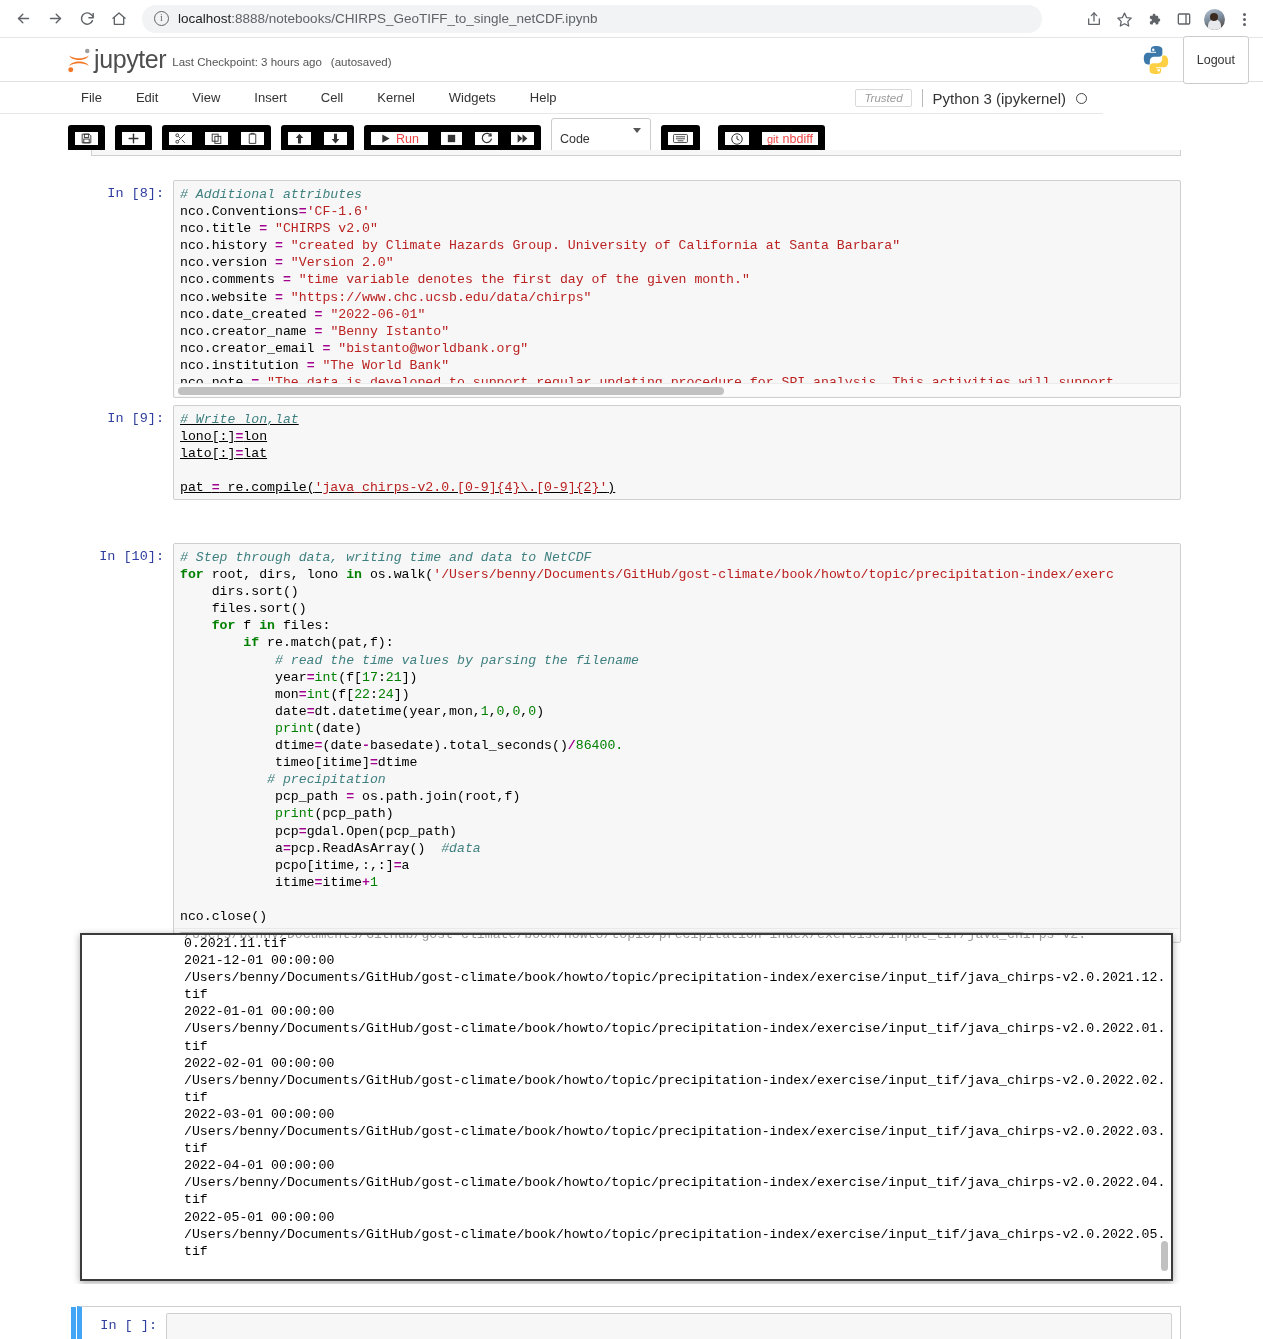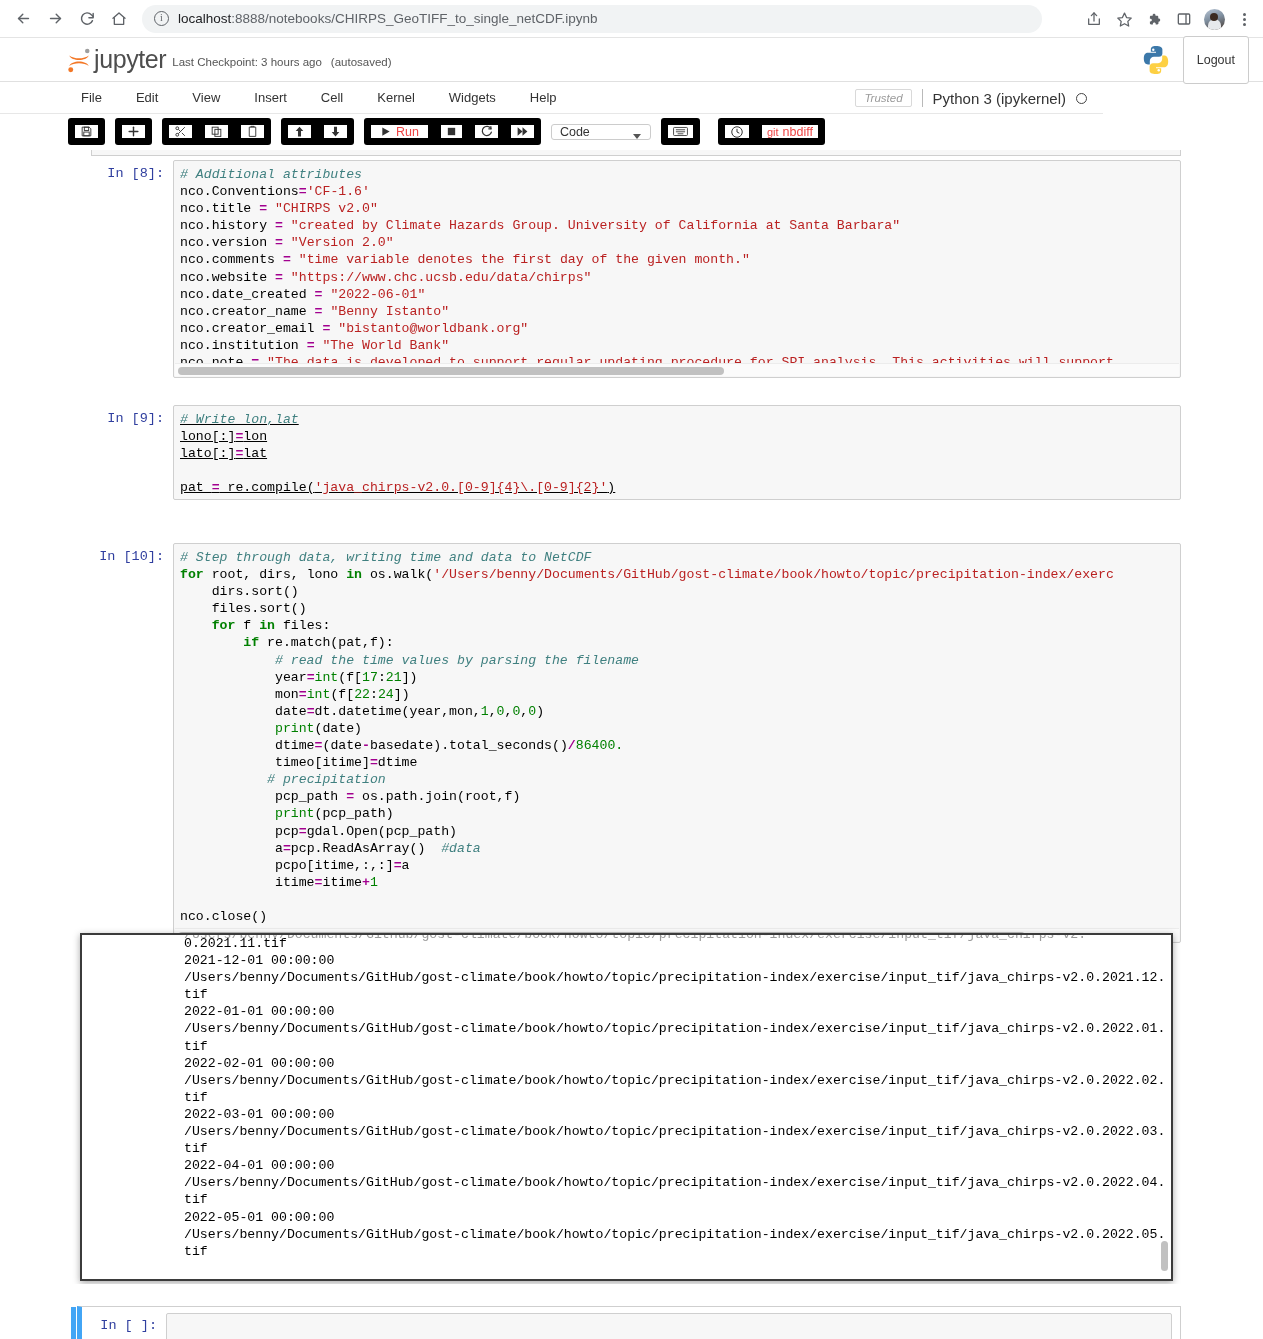--- a/index.html
+++ b/index.html
@@ -139,24 +139,24 @@
   .tb-btn {
     min-width: 28px; height: 27px; border: 7px solid #000000;
     background: #ffffff; display: flex; align-items: center; justify-content: center;
     color: #ef4444; font-size: 13px; margin-left: -1px; padding: 0 5px;
   }
   .tb-group .tb-btn:first-child { border-radius: 3px 0 0 3px; margin-left: 0; }
   .tb-group .tb-btn:last-child { border-radius: 0 3px 3px 0; }
   .tb-group.single .tb-btn { border-radius: 3px; }
   .tb-run { padding: 0 9px; gap: 5px; font-size: 12.5px; }
   .tb-select {
-    height: 16px; border: 1px solid #cccccc; border-radius: 3px;
+    height: 41px; border: 1px solid #cccccc; border-radius: 3px;
     background: #ffffff; font-size: 12.5px; color: #333;
     padding: 0 28px 0 8px; width: 100px; position: relative;
-    display: flex; align-items: flex-end;
+    display: flex; align-items: center;
   }
   .tb-select .caret {
     position: absolute; right: 9px; top: 9px;
     width: 0; height: 0;
     border-left: 4.5px solid transparent; border-right: 4.5px solid transparent;
     border-top: 5.5px solid #555;
   }
   .tb-nbdiff { font-size: 12.5px; display: flex; align-items: baseline; gap: 4px; }
   .tb-nbdiff .git { font-size: 11px; }
 
@@ -486,21 +486,21 @@
     </div>
 
   </div>
 </div>
 
 <div class="nb-body">
   <div class="nb-inner">
 
     <div class="top-stub"></div>
 
-    <div class="cell" style="top:10px;">
+    <div class="cell" style="top:30px;">
       <div class="prompt">In [8]:</div>
       <div class="codebox" style="height:218px;">
         <pre class="code" id="src0"><span class="c"># Additional attributes</span>
 <span>nco.Conventions</span><span class="o">=</span><span class="s">'CF-1.6'</span>
 <span>nco.title </span><span class="o">=</span><span class="s"> "CHIRPS v2.0"</span>
 <span>nco.history </span><span class="o">=</span><span class="s"> "created by Climate Hazards Group. University of California at Santa Barbara"</span>
 <span>nco.version </span><span class="o">=</span><span class="s"> "Version 2.0"</span>
 <span>nco.comments </span><span class="o">=</span><span class="s"> "time variable denotes the first day of the given month."</span>
 <span>nco.website </span><span class="o">=</span><span class="s"> "https://www.chc.ucsb.edu/data/chirps"</span>
 <span>nco.date_created </span><span class="o">=</span><span class="s"> "2022-06-01"</span>

